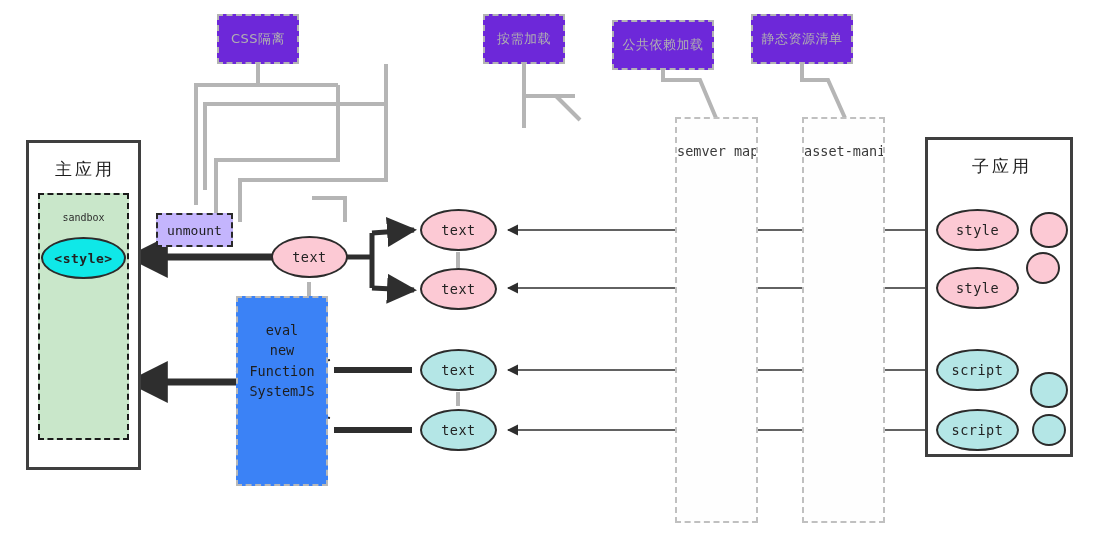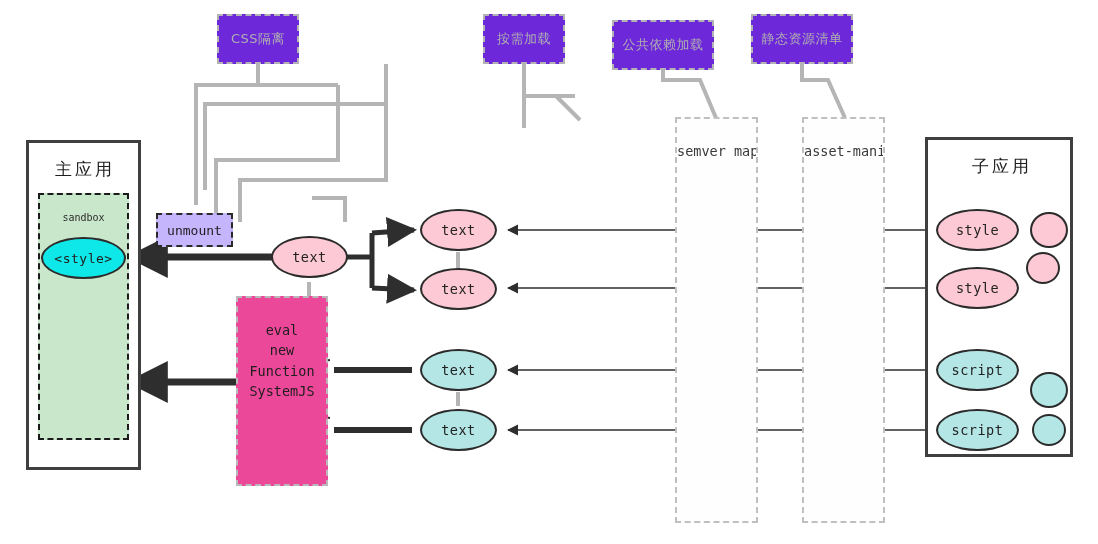--- a/index.html
+++ b/index.html
@@ -93,21 +93,21 @@
 
   
   .util-box {
     border: 2px dashed #2a2a2a;
     background: #c4b5fd;
     color: #1d1d1d;
     font-size: 13px;
   }
   .eval-box {
     border: 2px dashed #b9b9b9;
-    background: #ec4899;
+    background: #3b82f6;
     color: #1d1d1d;
     font-size: 13.5px;
     line-height: 1.5;
     align-items: flex-start;
     justify-content: center;
     padding-top: 22px;
     white-space: pre-line;
   }
 
   
@@ -118,21 +118,21 @@
     border-radius: 50%;
     display: flex;
     align-items: center;
     justify-content: center;
     font-size: 13.5px;
     color: #222222;
     letter-spacing: 0.5px;
   }
   .fill-pink   { background: #fcc9d4; }
   .fill-cyan   { background: #b4e6e6; }
-  .fill-bright { background: #0fe8e8; }
+  .fill-bright { background: #0fe8e8; font-weight: bold; }
   .fill-purple { background: #e0bfe8; }
 </style>
 </head>
 <body>
 
 <div id="canvas">
 
   <svg class="layer">
     <g stroke="#b5b5b5" stroke-width="4" fill="none">
 

